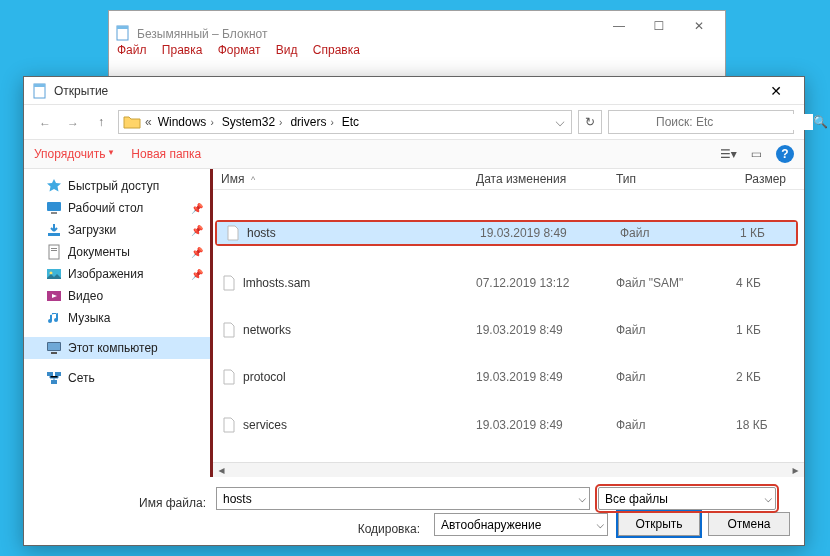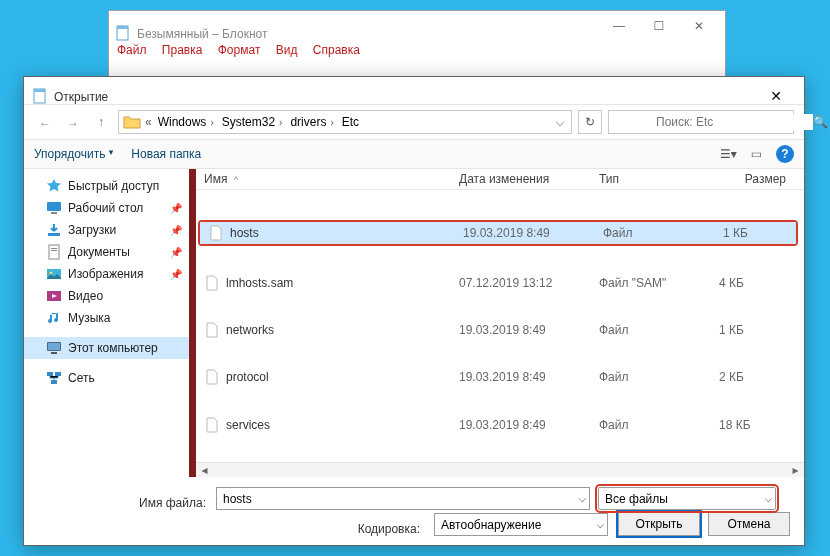--- a/index.html
+++ b/index.html
@@ -9,42 +9,42 @@
 .notepad { position: absolute; left: 108px; top: 10px; width: 618px; height: 90px; background: #fff; border: 1px solid #a0a0a0; }
 .notepad .titlebar { height: 30px; display: flex; align-items: flex-end; padding: 0 6px; color: #888; }
 .notepad .titlebar .npicon { width: 16px; height: 16px; margin-right: 6px; }
 .notepad .winbtns { margin-left: auto; display: flex; }
 .notepad .winbtns span { width: 40px; text-align: center; color: #666; line-height: 30px; }
 .notepad .menu { padding: 2px 8px; color: #b91c1c; }
 .notepad .menu span { margin-right: 12px; }
 
 
 .dialog { position: absolute; left: 23px; top: 76px; width: 782px; height: 470px; background: #fff; border: 1px solid #646464; box-shadow: 0 4px 20px rgba(0,0,0,.3); }
-.dialog .titlebar { height: 28px; display: flex; align-items: flex-end; padding: 0 8px; border-bottom: 1px solid #e5e5e5; }
+.dialog .titlebar { height: 28px; display: flex; align-items: center; padding: 0 8px; border-bottom: 1px solid #e5e5e5; }
 .dialog .titlebar .ttl { margin-left: 6px; color: #333; }
 .dialog .titlebar .close { margin-left: auto; width: 40px; text-align: center; font-size: 14px; }
 
 .nav { height: 34px; display: flex; align-items: center; padding: 0 10px; gap: 6px; }
 .nav .arrow { width: 22px; height: 22px; border-radius: 3px; display: flex; align-items: center; justify-content: center; color: #888; }
 .crumbs { flex: 1; height: 24px; border: 1px solid #c8c8c8; display: flex; align-items: center; padding: 0 2px; }
 .crumbs .fld { width: 18px; height: 16px; margin: 0 2px; }
 .crumbs .seg { display: flex; align-items: center; padding: 0 4px; height: 22px; }
 .crumbs .seg .chev { color: #555; margin-left: 4px; font-size: 10px; }
 .crumbs .dd { margin-left: auto; width: 18px; text-align: center; color: #666; }
 .refresh { width: 24px; height: 24px; border: 1px solid #c8c8c8; display: flex; align-items: center; justify-content: center; color: #555; }
 .search { width: 186px; height: 24px; border: 1px solid #c8c8c8; display: flex; align-items: center; padding: 0 6px; color: #888; }
 .search .q { flex: 1; border: none; outline: none; color: #888; margin-left: 39px; }
 
 .toolbar { height: 30px; border-top: 1px solid #e5e5e5; border-bottom: 1px solid #e5e5e5; display: flex; align-items: center; padding: 0 10px; background: #fafafa; }
-.toolbar .lnk { color: #0c4a6e; margin-right: 18px; display: flex; }
+.toolbar .lnk { color: #ef4444; margin-right: 18px; display: flex; }
 .toolbar .rt { margin-left: auto; display: flex; align-items: center; gap: 14px; color: #555; }
 .toolbar .help { width: 18px; height: 18px; border-radius: 50%; background: #1a7dd6; color: #fff; display: flex; align-items: center; justify-content: center; font-weight: bold; }
 
 .body { display: flex; height: 308px; }
-.tree { width: 172px; border-right: 7px solid #7f1d1d; padding: 6px 0; }
+.tree { width: 189px; border-right: 3px solid #7f1d1d; padding: 6px 0; }
 .tree .item { height: 22px; display: flex; align-items: center; padding: 0 10px 0 22px; gap: 6px; color: #222; position: relative; }
 .tree .item .pin { position: absolute; right: 6px; color: #888; font-size: 10px; }
 .tree .item.sel { background: #cde8ff; }
 .tree .grp { margin-bottom: 8px; }
 
 .files { flex: 1; display: flex; flex-direction: column; gap: 28px; }
 .files .hdr { height: 24px; border-bottom: 1px solid #e8e8e8; display: flex; align-items: center; color: #444; }
 .files .hdr > div { padding: 0 8px; }
 .col-name { width: 255px; }
 .col-date { width: 140px; }

